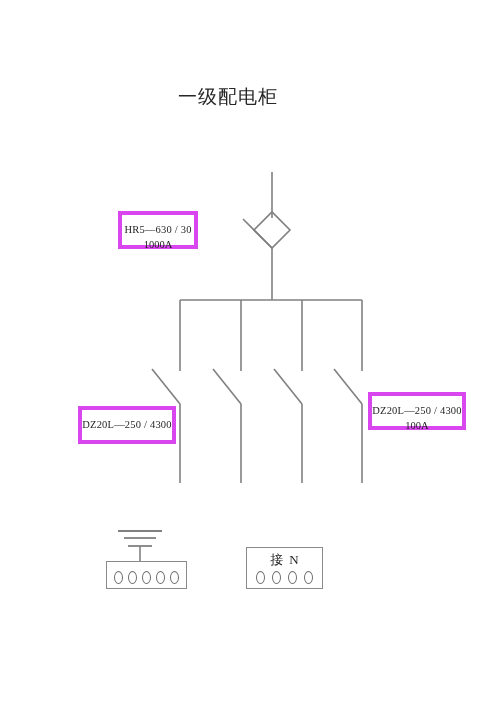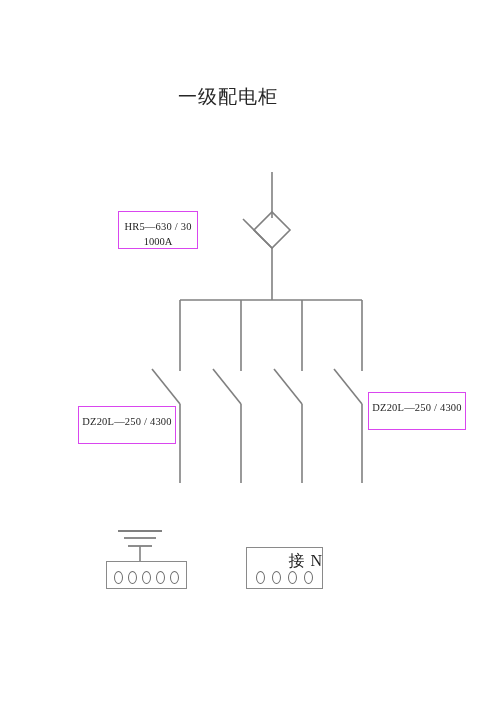--- a/index.html
+++ b/index.html
@@ -35,21 +35,21 @@
   }
   svg.diagram {
     position: absolute;
     left: 0;
     top: 0;
     width: 500px;
     height: 707px;
   }
   .labelbox {
     position: absolute;
-    border: 1px solid #d946ef;
+    border: 4px solid #d946ef;
     background: #ffffff;
     box-sizing: border-box;
     text-align: center;
     font-size: 10.5px;
     line-height: 15px;
     padding-top: 7px;
     color: #1f1f1f;
     font-family: "Liberation Serif", "DejaVu Serif", serif;
   }
   .labelbox .l1 { display: block; white-space: nowrap; letter-spacing: 0.2px; }
@@ -79,22 +79,22 @@
     width: 9px;
     height: 13px;
     border: 1px solid #6e6e6e;
     border-radius: 50%;
     box-sizing: border-box;
   }
   .n-caption {
     position: absolute;
     left: 0; right: 0;
     top: 3px;
-    text-align: right;
-    font-size: 16px;
+    text-align: center;
+    font-size: 13px;
     color: #1f1f1f;
     white-space: nowrap;
   }
   .n-caption .ch { letter-spacing: 6px; }
 </style>
 </head>
 <body>
 
 <div id="page">
 
@@ -138,20 +138,21 @@
     <span class="l1">HR5—630 / 30</span>
     <span class="l2">1000A</span>
   </div>
 
   <div class="labelbox" id="label-left">
     <span class="l1">DZ20L—250 / 4300</span>
   </div>
 
   <div class="labelbox" id="label-right">
     <span class="l1">DZ20L—250 / 4300</span>
+    <span class="l2">100A</span>
   </div>
 
   <div class="termbox" id="term-ground">
     <div class="term-holes">
       <span class="hole"></span>
       <span class="hole"></span>
       <span class="hole"></span>
       <span class="hole"></span>
       <span class="hole"></span>
     </div>

